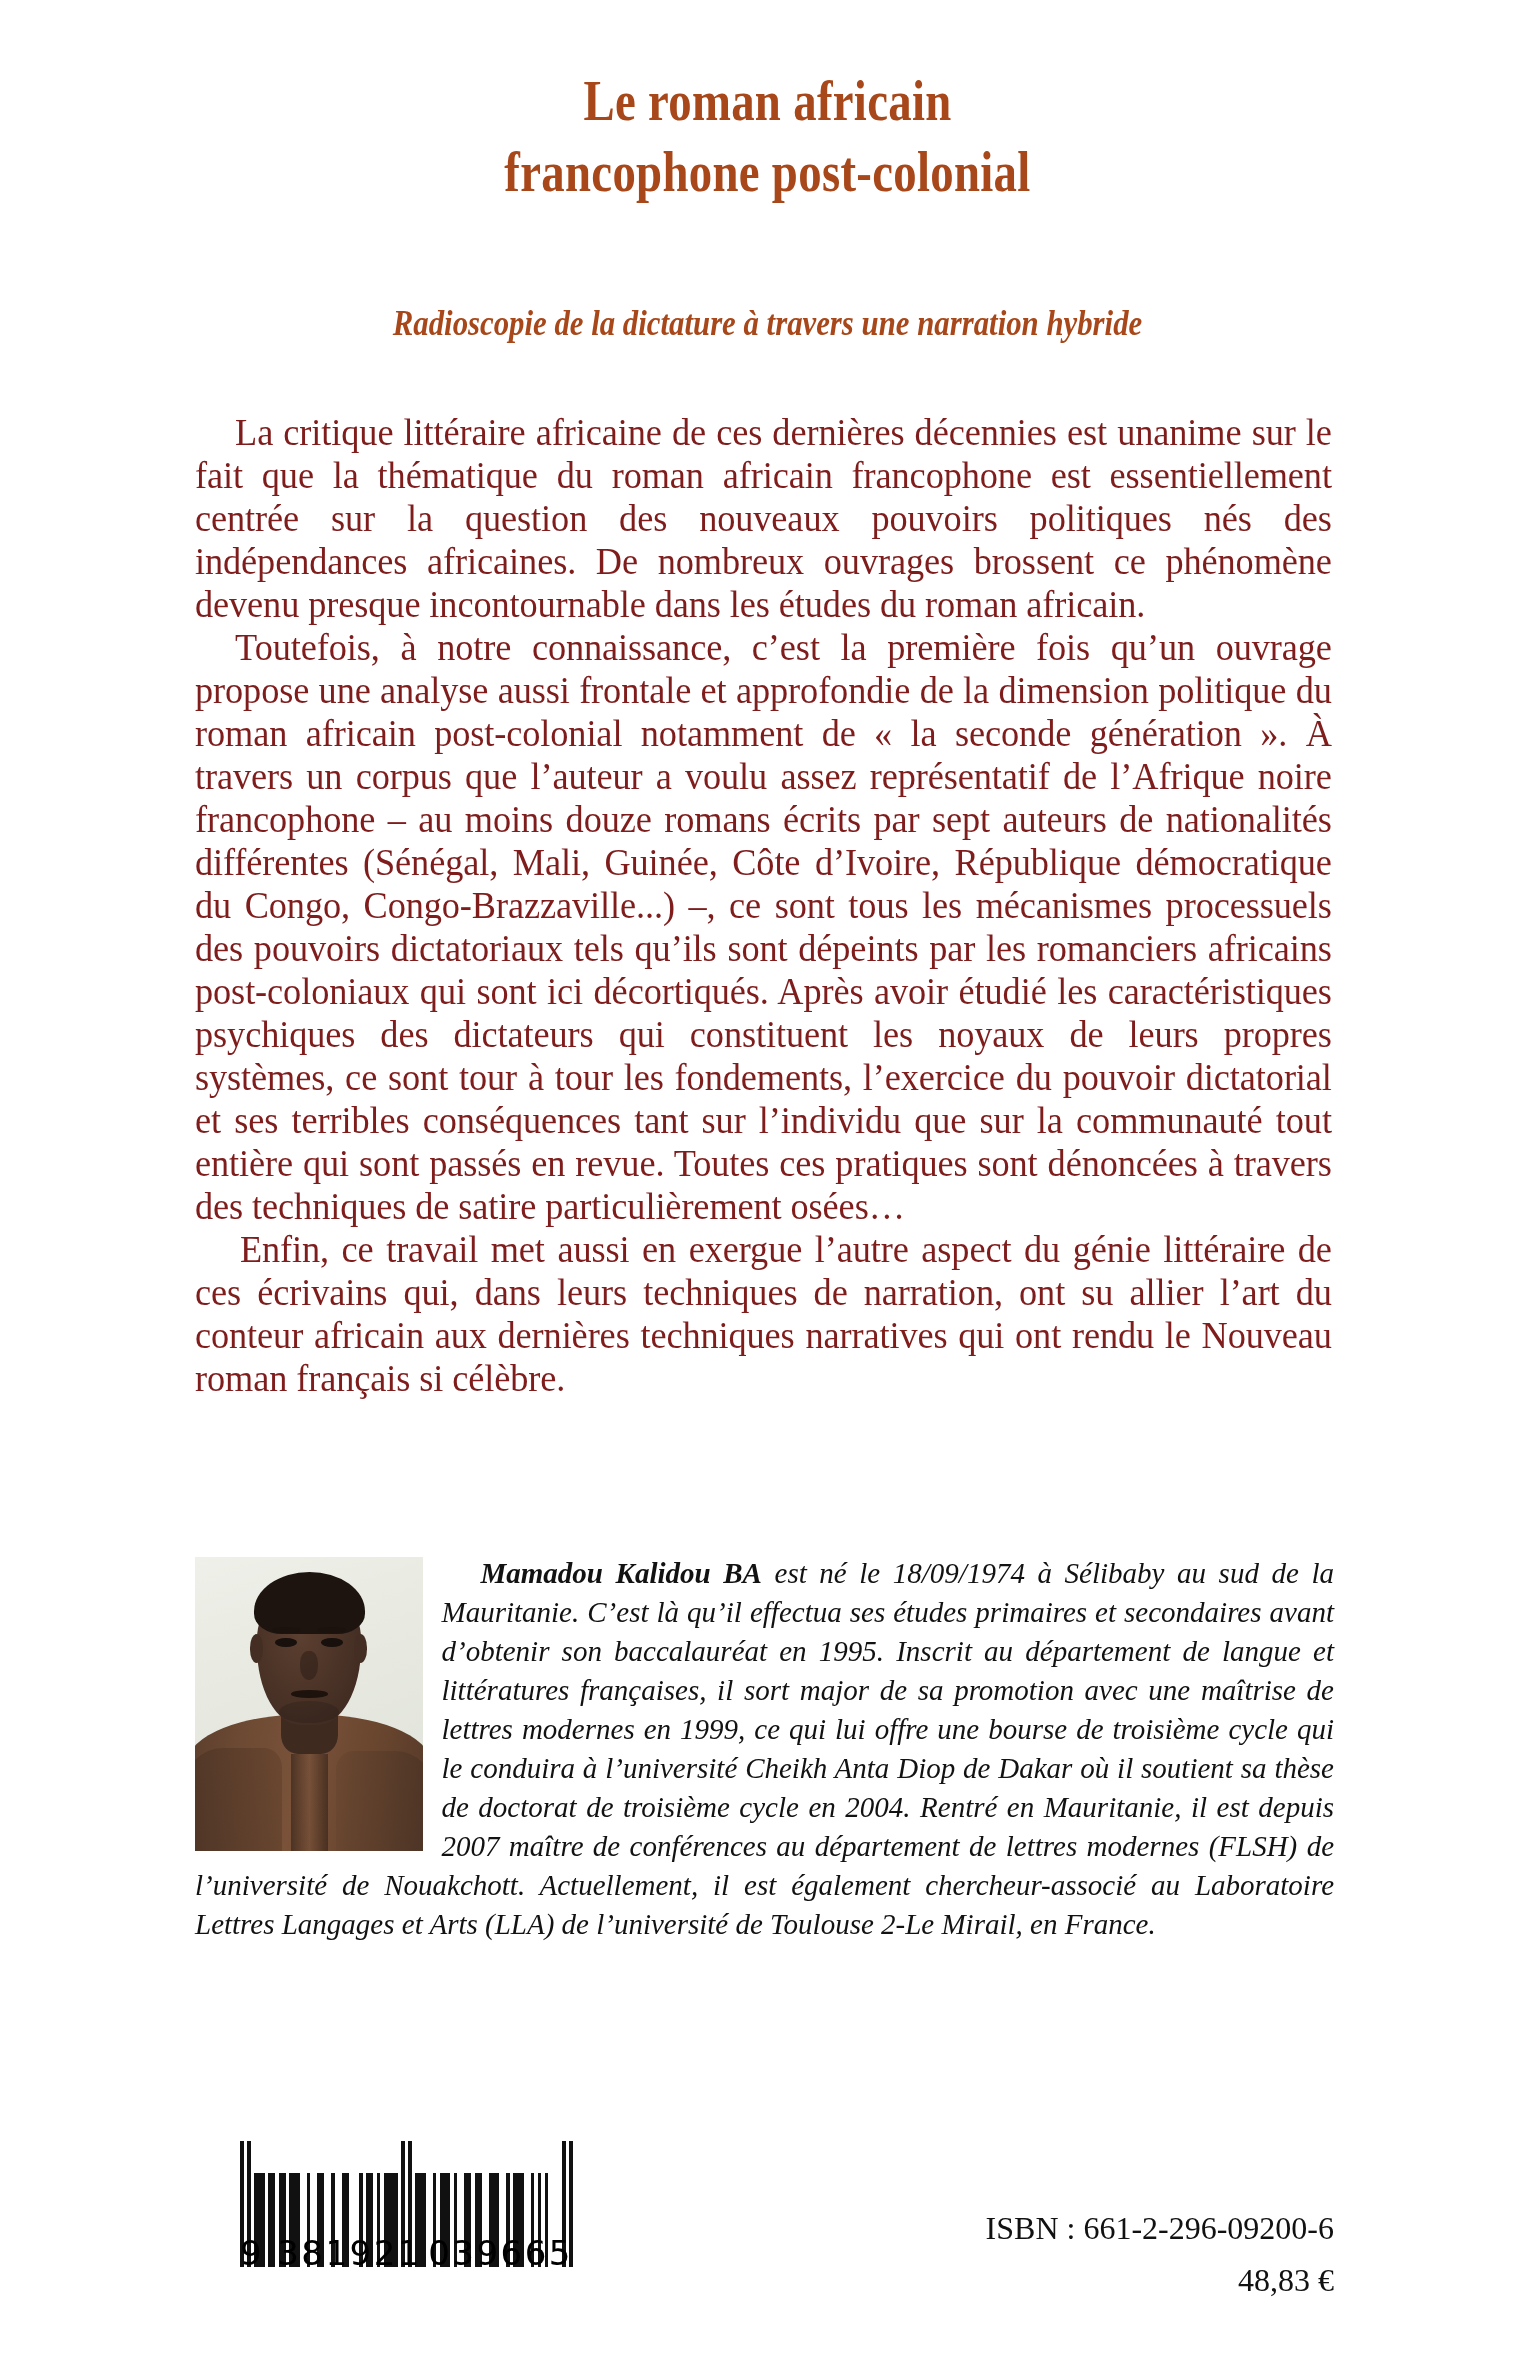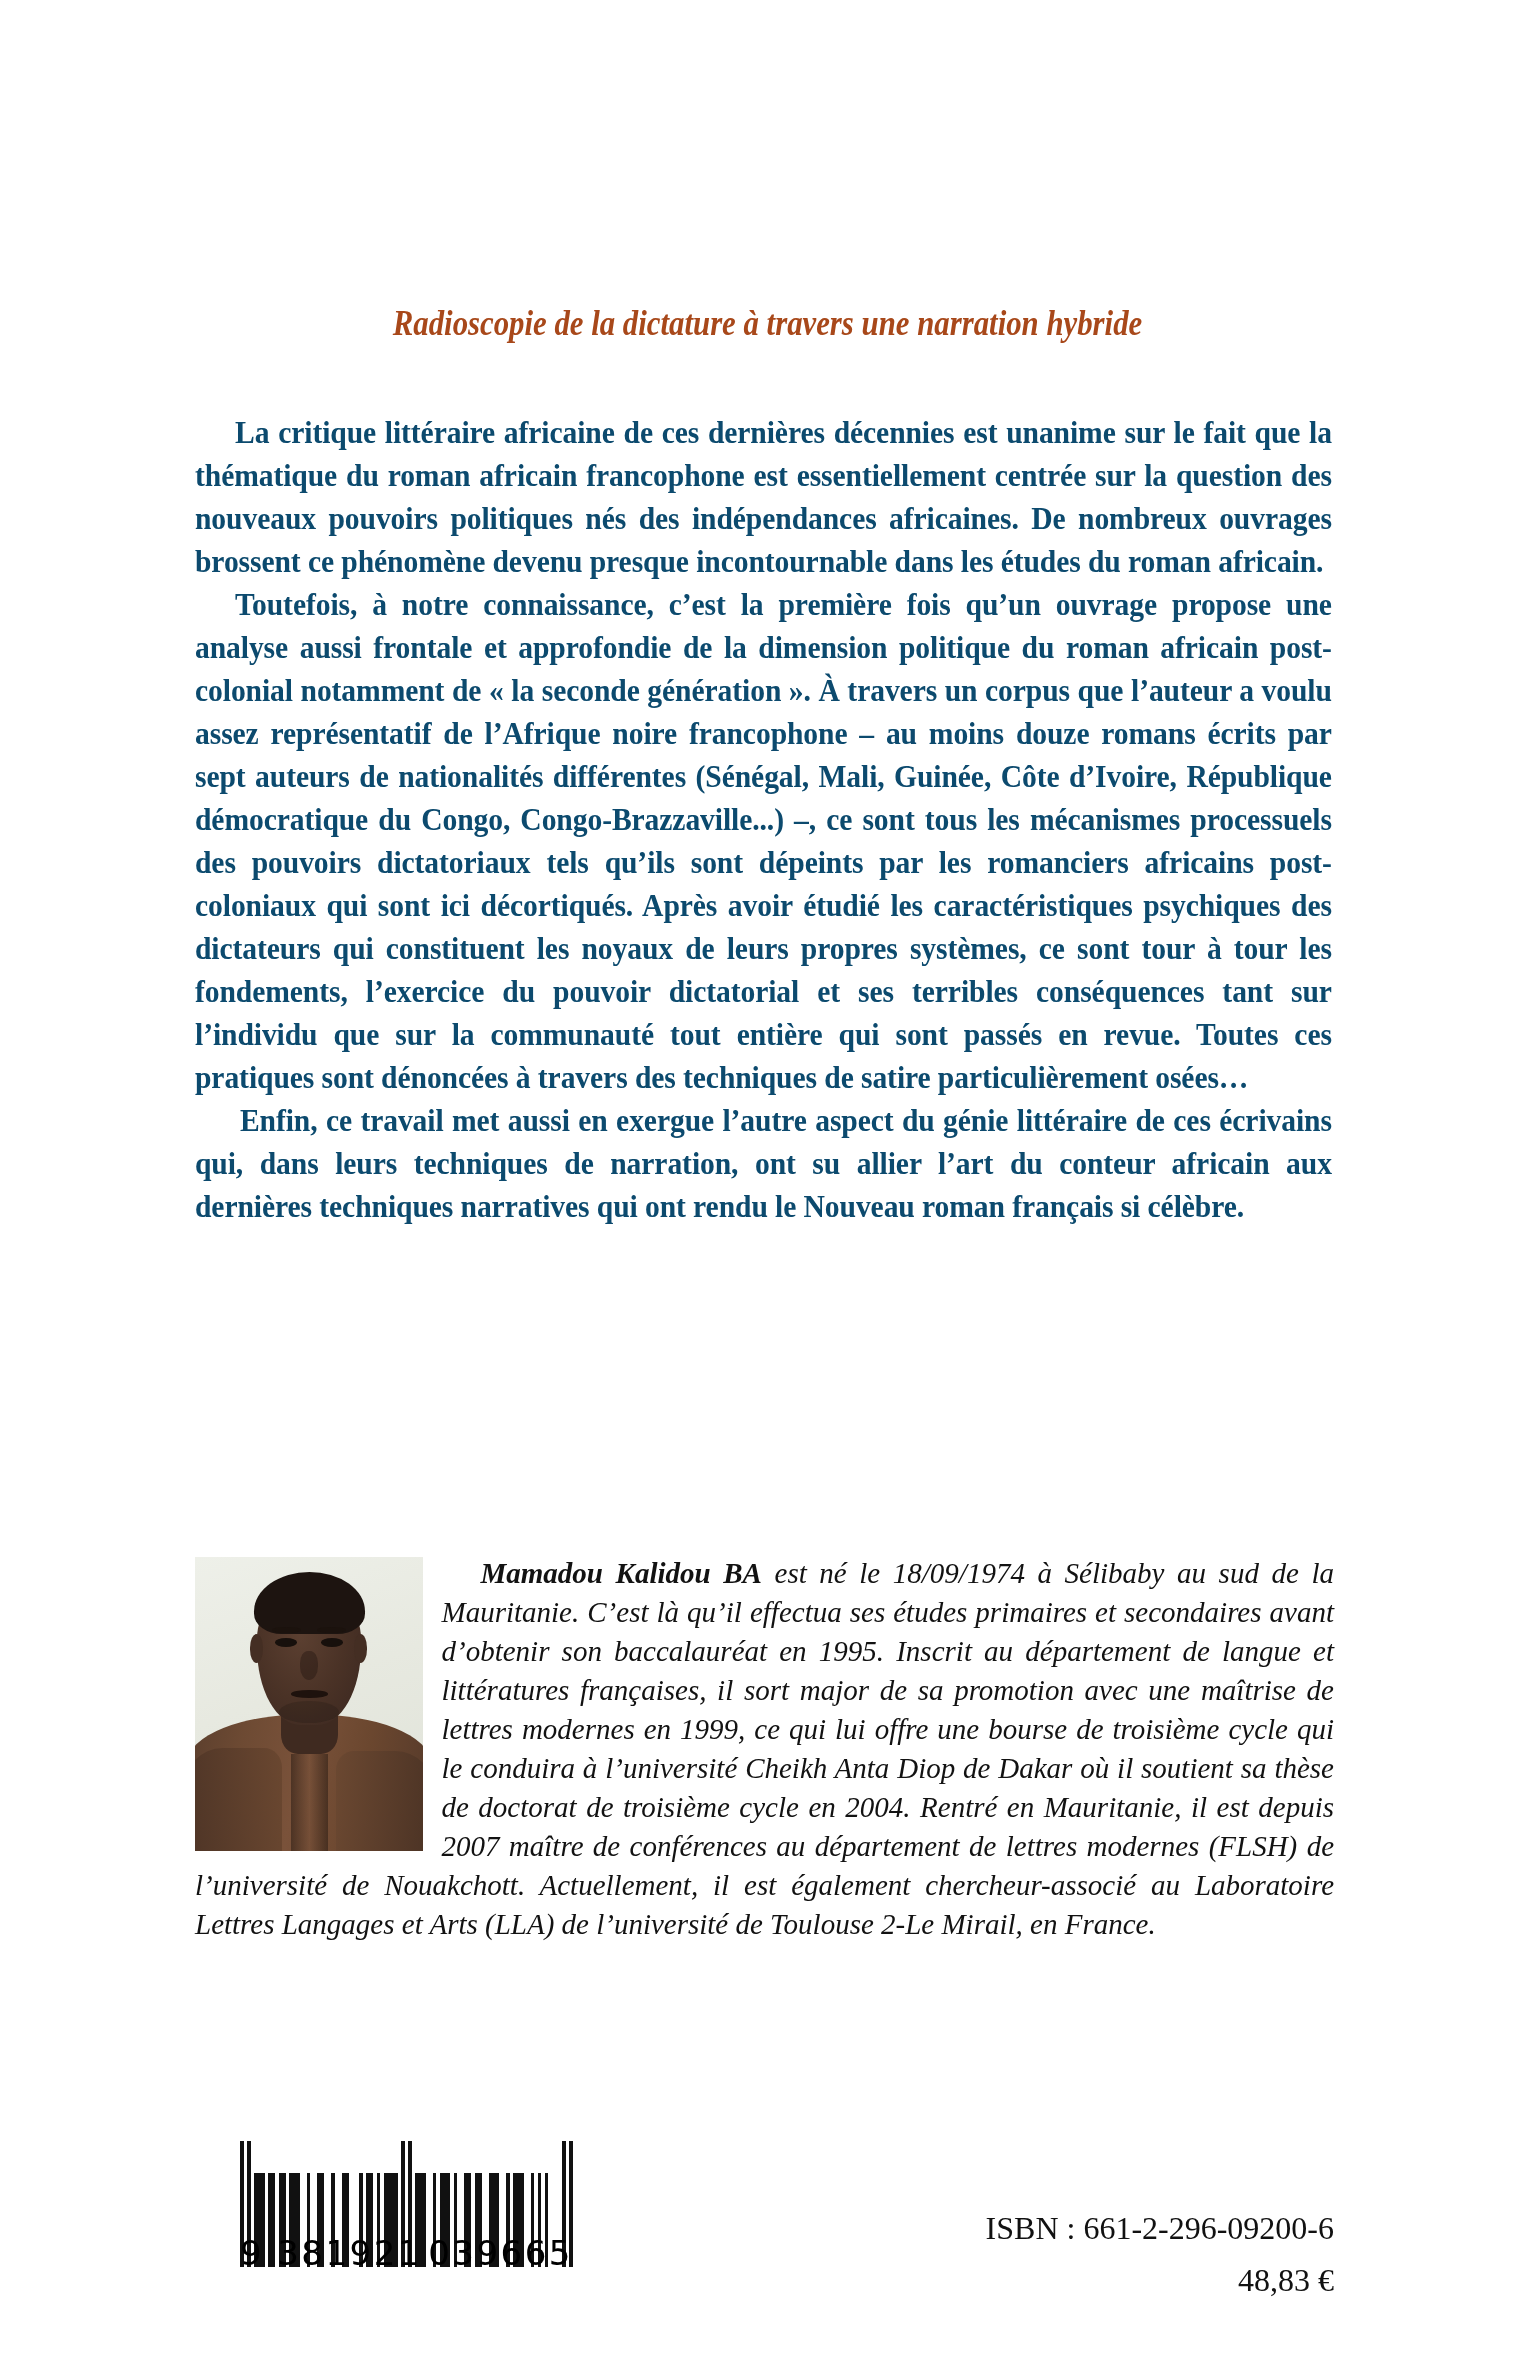--- a/index.html
+++ b/index.html
@@ -57,25 +57,24 @@
     white-space: nowrap;
   }
 
   
   .blurb {
     position: absolute;
     left: 195px;
     top: 411px;
     width: 1137px;
     text-align: justify;
-    font-size: 31px;
+    font-size: 38px;
     line-height: 43px;
     letter-spacing: -0.1px;
-    color: #0c4a6e;
-    font-weight: bold;
+    color: #7f1d1d;
   }
   .blurb p {
     margin: 0;
     text-indent: 42px;
     transform: scaleX(0.955);
     transform-origin: left center;
     width: 104.7%;
   }
   .blurb p.tight {
     text-indent: 47px;
@@ -210,20 +209,24 @@
     line-height: 52px;
     color: #111111;
   }
   .isbn-block div { white-space: nowrap; }
 </style>
 </head>
 <body>
 
 <div class="page">
 
+  <div class="title-block">
+    <div class="title-line">Le roman africain</div>
+    <div class="title-line">francophone post-colonial</div>
+  </div>
 
   <div class="subtitle">Radioscopie de la dictature à travers une narration hybride</div>
 
   <div class="blurb">
     <p>La critique littéraire africaine de ces dernières décennies est unanime sur le fait que la thématique du roman africain francophone est essentiellement centrée sur la question des nouveaux pouvoirs politiques nés des indépendances africaines. De nombreux ouvrages brossent ce phénomène devenu presque incontournable dans les études du roman africain.</p>
     <p>Toutefois, à notre connaissance, c’est la première fois qu’un ouvrage propose une analyse aussi frontale et approfondie de la dimension politique du roman africain post-colonial notamment de « la seconde génération ». À travers un corpus que l’auteur a voulu assez représentatif de l’Afrique noire francophone – au moins douze romans écrits par sept auteurs de nationalités différentes (Sénégal, Mali, Guinée, Côte d’Ivoire, République démocratique du Congo, Congo-Brazzaville...) –, ce sont tous les mécanismes processuels des pouvoirs dictatoriaux tels qu’ils sont dépeints par les romanciers africains post-coloniaux qui sont ici décortiqués. Après avoir étudié les caractéristiques psychiques des dictateurs qui constituent les noyaux de leurs propres systèmes, ce sont tour à tour les fondements, l’exercice du pouvoir dictatorial et ses terribles conséquences tant sur l’individu que sur la communauté tout entière qui sont passés en revue. Toutes ces pratiques sont dénoncées à travers des techniques de satire particulièrement osées…</p>
     <p class="tight">Enfin, ce travail met aussi en exergue l’autre aspect du  génie littéraire de ces écrivains qui, dans leurs techniques de narration, ont su allier l’art du conteur africain aux dernières techniques narratives qui ont rendu le Nouveau roman français si célèbre.</p>
   </div>
 
   <div class="bio">

